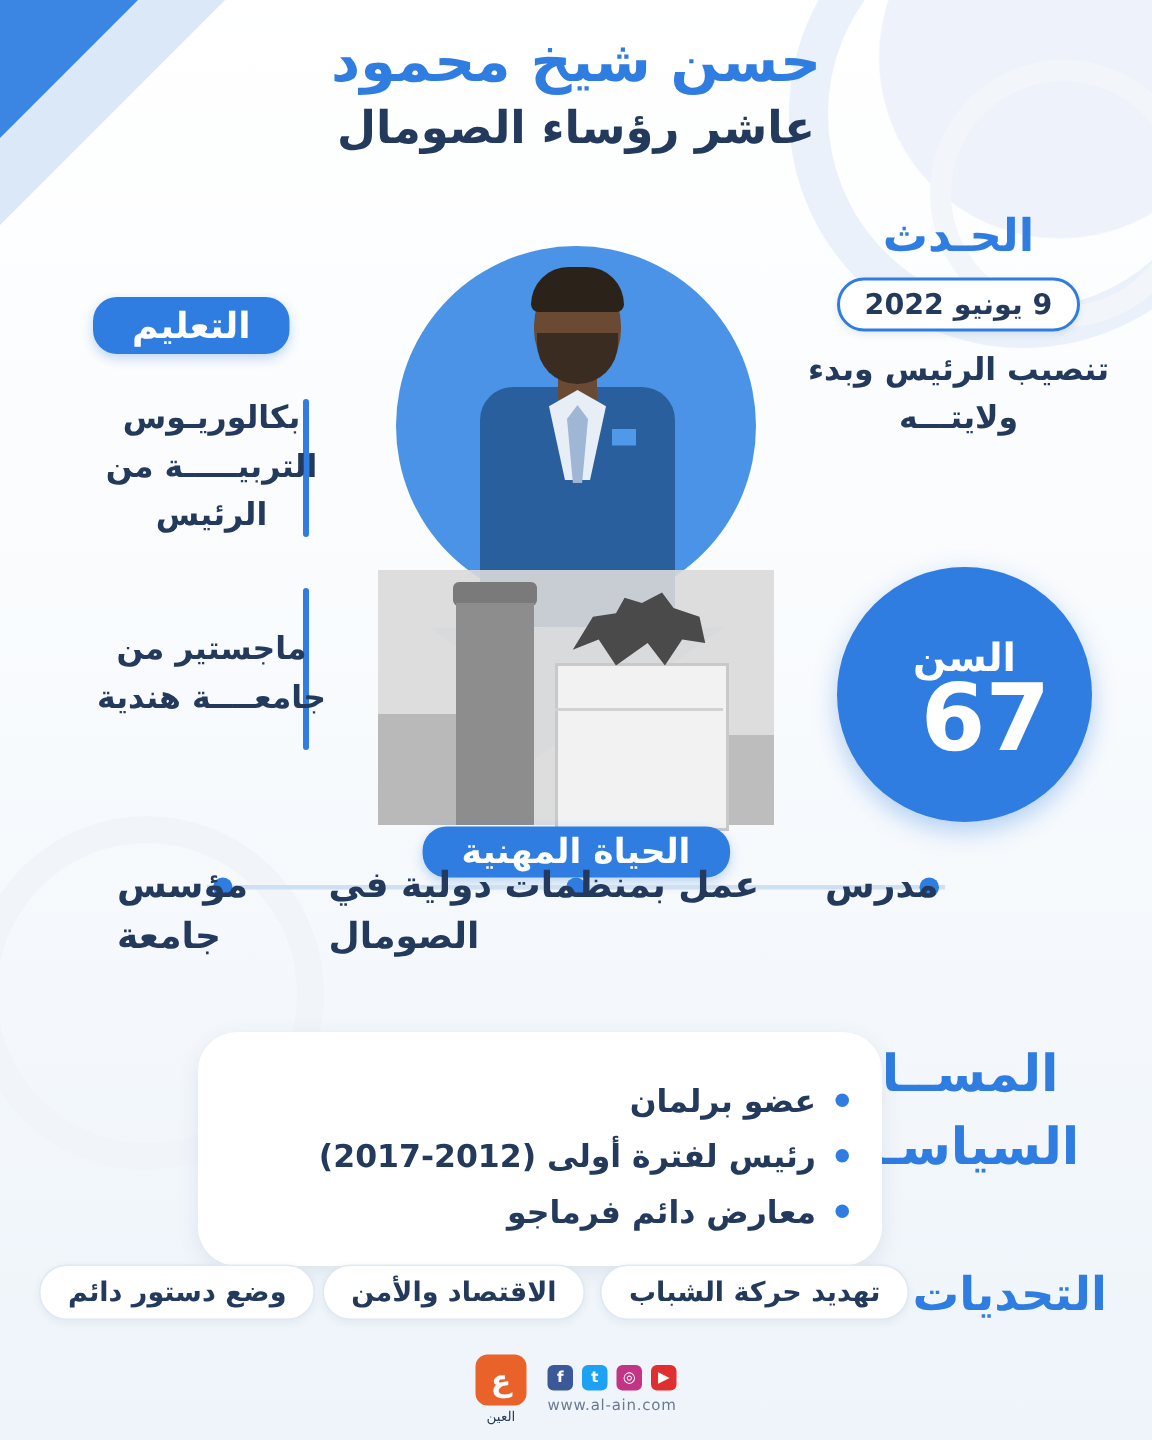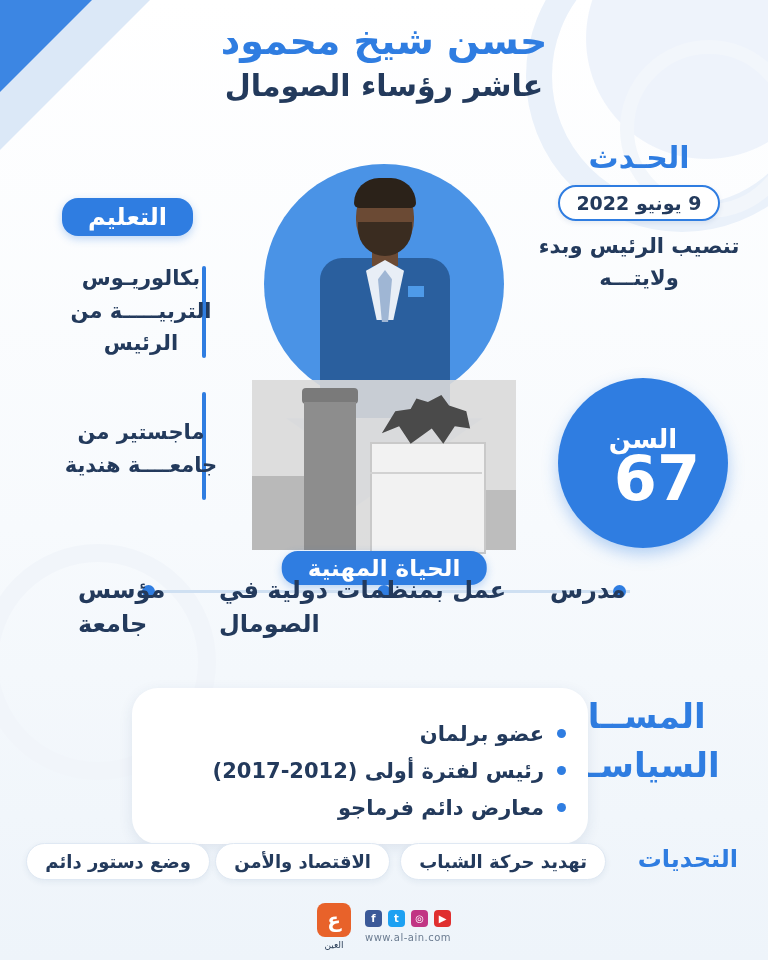--- a/index.html
+++ b/index.html
@@ -198,21 +198,21 @@
     color:#233a5c;font-size:21px;font-weight:bold;line-height:1.75;
     position:relative;padding-right:22px;text-align:right;
   }
   .path-list li::before{
     content:"";position:absolute;right:0;top:13px;width:9px;height:9px;border-radius:50%;
     background:#2f7de1;
   }
 
   
   .chal-title{
-    position:absolute;right:30px;top:845px;color:#2f7de1;font-size:24px;font-weight:bold;
+    position:absolute;right:30px;top:845px;color:#2f7de1;font-size:31px;font-weight:bold;
   }
   .chip{
     position:absolute;top:843px;background:#fff;border:1.5px solid #dfe8f3;border-radius:20px;
     color:#233a5c;font-size:18px;font-weight:bold;padding:7px 18px;
     box-shadow:0 2px 6px rgba(35,70,120,.07);white-space:nowrap;
   }
   .chip1{right:162px;}
   .chip2{right:378px;}
   .chip3{right:558px;}
 

